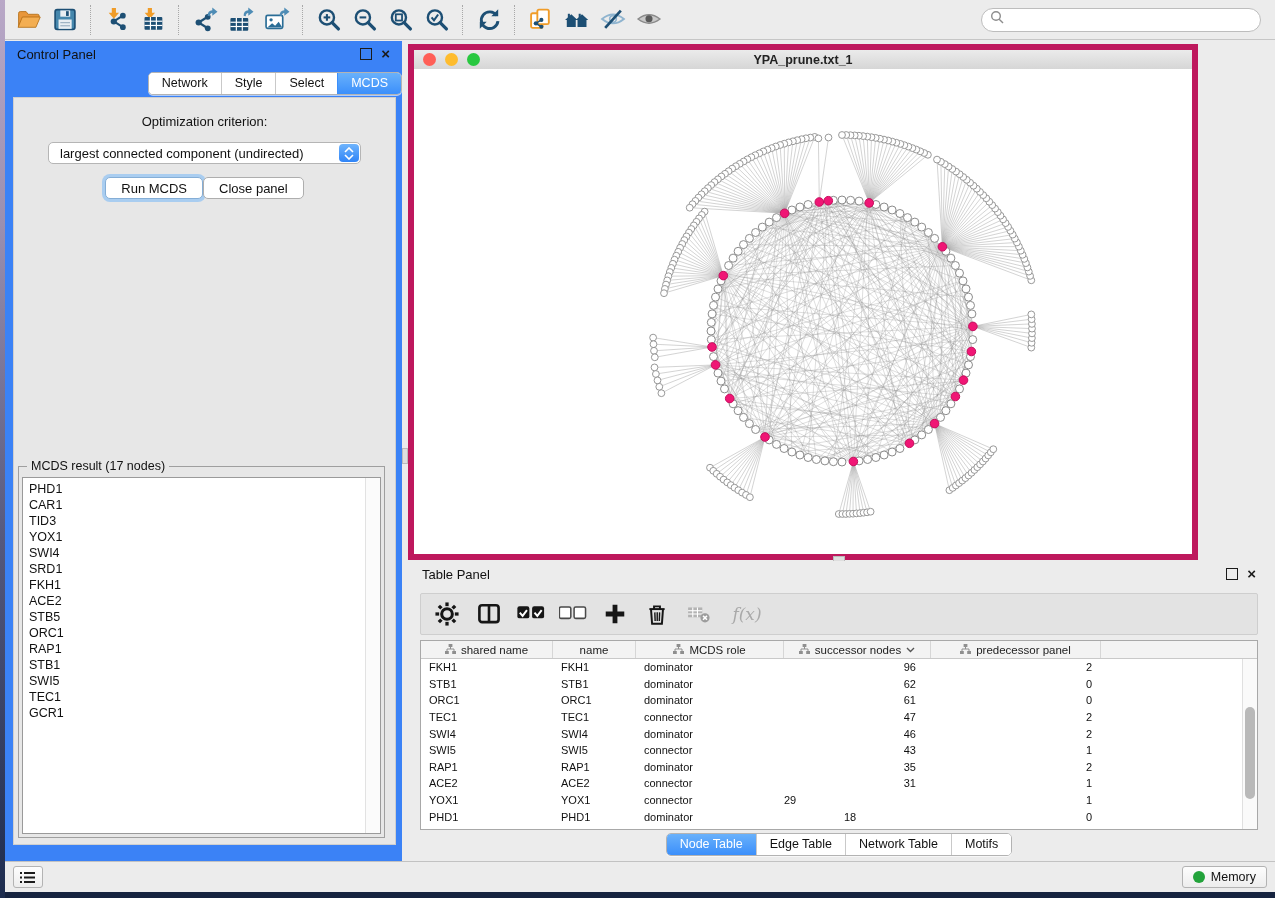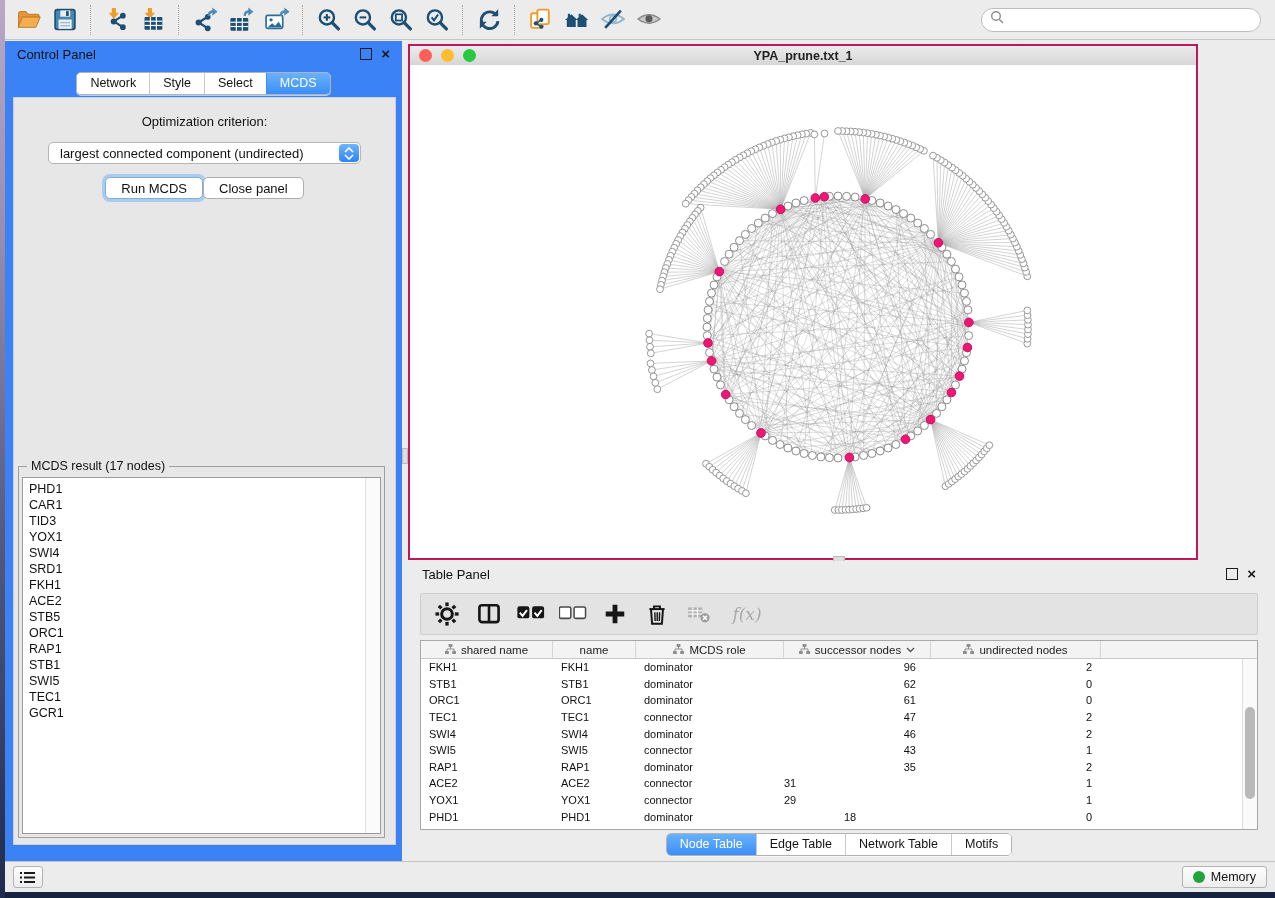--- a/index.html
+++ b/index.html
@@ -12,41 +12,41 @@
   .tb-btn{width:36px;height:36px;display:flex;align-items:center;justify-content:center;background:none;border:none;padding:0}
   .tb-sep{width:1px;height:30px;border-left:1px dotted #a8a8a8;margin:0 7px}
   .search-wrap{margin-left:auto;margin-right:14px;width:280px;height:24px;border:1px solid #bdbdbd;border-radius:13px;background:#fff;display:flex;align-items:center;padding-left:8px;box-sizing:border-box}
 
   
   .control-panel{position:absolute;left:0;top:41px;width:397px;height:820px;background:#3b82f6}
   .cp-header{height:26px;display:flex;align-items:center;padding:0 12px;font-size:13px;color:#111}
   .win-btns{margin-left:auto;display:flex;align-items:center;gap:9px}
   .float-box{width:10px;height:10px;border:1.6px solid #1b1b1b;display:inline-block}
   .close-x{font-size:15px;font-weight:bold;color:#1b1b1b;line-height:10px}
-  .cp-tabs{display:flex;justify-content:center;margin-top:5px}
+  .cp-tabs{display:flex;justify-content:flex-end;margin-top:5px}
   .seg{display:inline-flex;background:#fff;border:1px solid #b3b3b3;border-radius:5px;overflow:hidden;height:21px;box-shadow:0 1px 0 rgba(255,255,255,.6)}
   .seg-item{padding:0 13px;font-size:12.5px;line-height:21px;border-left:1px solid #c9c9c9;background:#fff;color:#111;white-space:nowrap}
   .seg-item:first-child{border-left:none}
   .seg-item.active{background:linear-gradient(#69b1fb,#3b8ffb);color:#fff;border-left-color:#3b8ffb}
   .cp-sub{position:absolute;left:8px;right:6px;top:56px;bottom:16px;background:#e7e7e7;border:1px solid #cfcfcf}
   .opt-label{text-align:center;font-size:13px;color:#111;margin-top:16px}
   .select-row{display:flex;justify-content:center;margin-top:13px}
   .mac-select{width:313px;height:22px;background:#fff;border:1px solid #b5b5b5;border-radius:5px;position:relative;font-size:13px;line-height:22px;padding-left:11px;box-sizing:border-box;color:#111}
   .mac-stepper{position:absolute;right:1px;top:1px;width:20px;height:18px;border-radius:4px;background:linear-gradient(#6fb4fc,#2f84f7);display:flex;flex-direction:column;align-items:center;justify-content:center;gap:1px}
   .btn-row{display:flex;justify-content:center;margin-top:13px}
   .btn{height:22px;padding:0 15px;background:#fff;border:1px solid #aeaeae;border-radius:5px;font-size:13px;color:#111;font-family:"Liberation Sans",sans-serif}
   .btn.focusring{box-shadow:0 0 0 3px #a9cdf0;border-color:#85aed6}
   .fieldset{position:absolute;left:4px;right:10px;top:368px;bottom:6px;border:1px solid #9f9f9f;background:#e7e7e7}
   .legend{position:absolute;top:-8px;left:8px;background:#e7e7e7;padding:0 4px;font-size:12.5px;color:#111}
   .mcds-list{position:absolute;left:3px;right:3px;top:10px;bottom:3px;background:#fff;border:1px solid #9a9a9a;display:flex;overflow:hidden}
   .mcds-ul{flex:1;margin:0;padding:3px 0 0 6px;list-style:none;font-size:12.5px;line-height:16px;color:#111}
   .mcds-scroll{width:14px;background:#fbfbfb;border-left:1px solid #e2e2e2}
 
   
-  .net-win{position:absolute;left:403px;top:44px;width:790px;height:516px;border:2px solid #be185d;box-sizing:border-box;background:#fdba74}
+  .net-win{position:absolute;left:403px;top:44px;width:790px;height:516px;border:6px solid #be185d;box-sizing:border-box;background:#fdba74}
   .net-titlebar{height:19px;background:linear-gradient(#ebebeb,#d6d6d6);border-bottom:1px solid #b0b0b0;display:flex;align-items:center;position:relative}
   .tl{width:13px;height:13px;border-radius:50%;margin-left:9px}
   .net-title{position:absolute;left:0;right:0;text-align:center;font-size:12.5px;color:#222;font-weight:bold;font-family:"Liberation Sans",sans-serif}
   .net-canvas{position:absolute;left:0;top:19px;right:0;bottom:0;background:#fff;overflow:hidden}
   .net-svg line.e{stroke:#8f8f8f;stroke-width:.65;opacity:.45}
   .net-svg line.f{stroke:#a6a6a6;stroke-width:.7;opacity:.7}
   .net-svg circle.rn{fill:#fff;stroke:#8b8b8b;stroke-width:1}
   .net-svg circle.lf{fill:#fff;stroke:#8d8d8d;stroke-width:.9}
   .vsplit-grip{position:absolute;left:397px;top:448px;width:6px;height:16px;background:#dedede;border:1px solid #bbb;box-sizing:border-box}
   .hsplit-grip{position:absolute;left:828px;top:556px;width:12px;height:6px;background:#dedede;border:1px solid #bbb;box-sizing:border-box}
@@ -1161,21 +1161,21 @@
               <path d="M1 1 L4.5 4.5 L8 1" fill="none" stroke="#555" stroke-width="1.4"></path>
             </svg>
           </div>
           <div class="th" style="width: 170px; flex: 0 0 auto;">
             <svg width="11" height="11" viewBox="0 0 11 11">
               <path d="M5.5 3 v2 M2 7 V5 h7 v2" stroke="#8f8f8f" fill="none" stroke-width="1"></path>
               <rect x="3.6" y="0" width="3.8" height="3" fill="#8f8f8f"></rect>
               <rect x="0" y="7" width="3.8" height="3" fill="#8f8f8f"></rect>
               <rect x="7.2" y="7" width="3.8" height="3" fill="#8f8f8f"></rect>
             </svg>
-            <span>undirected nodes</span>
+            <span>predecessor panel</span>
           </div>
           <div class="th" style="flex: 1 1 0%; border-right: none;"></div>
         </div>
       <div class="tbl-body">
         <div class="rows" id="tbl-rows">
             <div class="tr">
               <div class="td" style="width: 132px; flex: 0 0 auto; padding-left: 8px;">FKH1</div>
               <div class="td" style="width: 83px; flex: 0 0 auto; padding-left: 8px;">FKH1</div>
               <div class="td" style="width: 148px; flex: 0 0 auto; padding-left: 8px;">dominator</div>
               <div class="td" style="width: 147px; flex: 0 0 auto; text-align: right; padding-right: 15px;">96</div>
@@ -1220,21 +1220,21 @@
               <div class="td" style="width: 132px; flex: 0 0 auto; padding-left: 8px;">RAP1</div>
               <div class="td" style="width: 83px; flex: 0 0 auto; padding-left: 8px;">RAP1</div>
               <div class="td" style="width: 148px; flex: 0 0 auto; padding-left: 8px;">dominator</div>
               <div class="td" style="width: 147px; flex: 0 0 auto; text-align: right; padding-right: 15px;">35</div>
               <div class="td" style="width: 170px; flex: 0 0 auto; text-align: right; padding-right: 9px;">2</div>
             </div>
             <div class="tr">
               <div class="td" style="width: 132px; flex: 0 0 auto; padding-left: 8px;">ACE2</div>
               <div class="td" style="width: 83px; flex: 0 0 auto; padding-left: 8px;">ACE2</div>
               <div class="td" style="width: 148px; flex: 0 0 auto; padding-left: 8px;">connector</div>
-              <div class="td" style="width: 147px; flex: 0 0 auto; text-align: left; padding-right: 15px;">31</div>
+              <div class="td" style="width: 147px; flex: 0 0 auto; text-align: right; padding-right: 15px;">31</div>
               <div class="td" style="width: 170px; flex: 0 0 auto; text-align: right; padding-right: 9px;">1</div>
             </div>
             <div class="tr">
               <div class="td" style="width: 132px; flex: 0 0 auto; padding-left: 8px;">YOX1</div>
               <div class="td" style="width: 83px; flex: 0 0 auto; padding-left: 8px;">YOX1</div>
               <div class="td" style="width: 148px; flex: 0 0 auto; padding-left: 8px;">connector</div>
               <div class="td" style="width: 147px; flex: 0 0 auto; padding-right: 15px;">29</div>
               <div class="td" style="width: 170px; flex: 0 0 auto; text-align: right; padding-right: 9px;">1</div>
             </div>
             <div class="tr">

